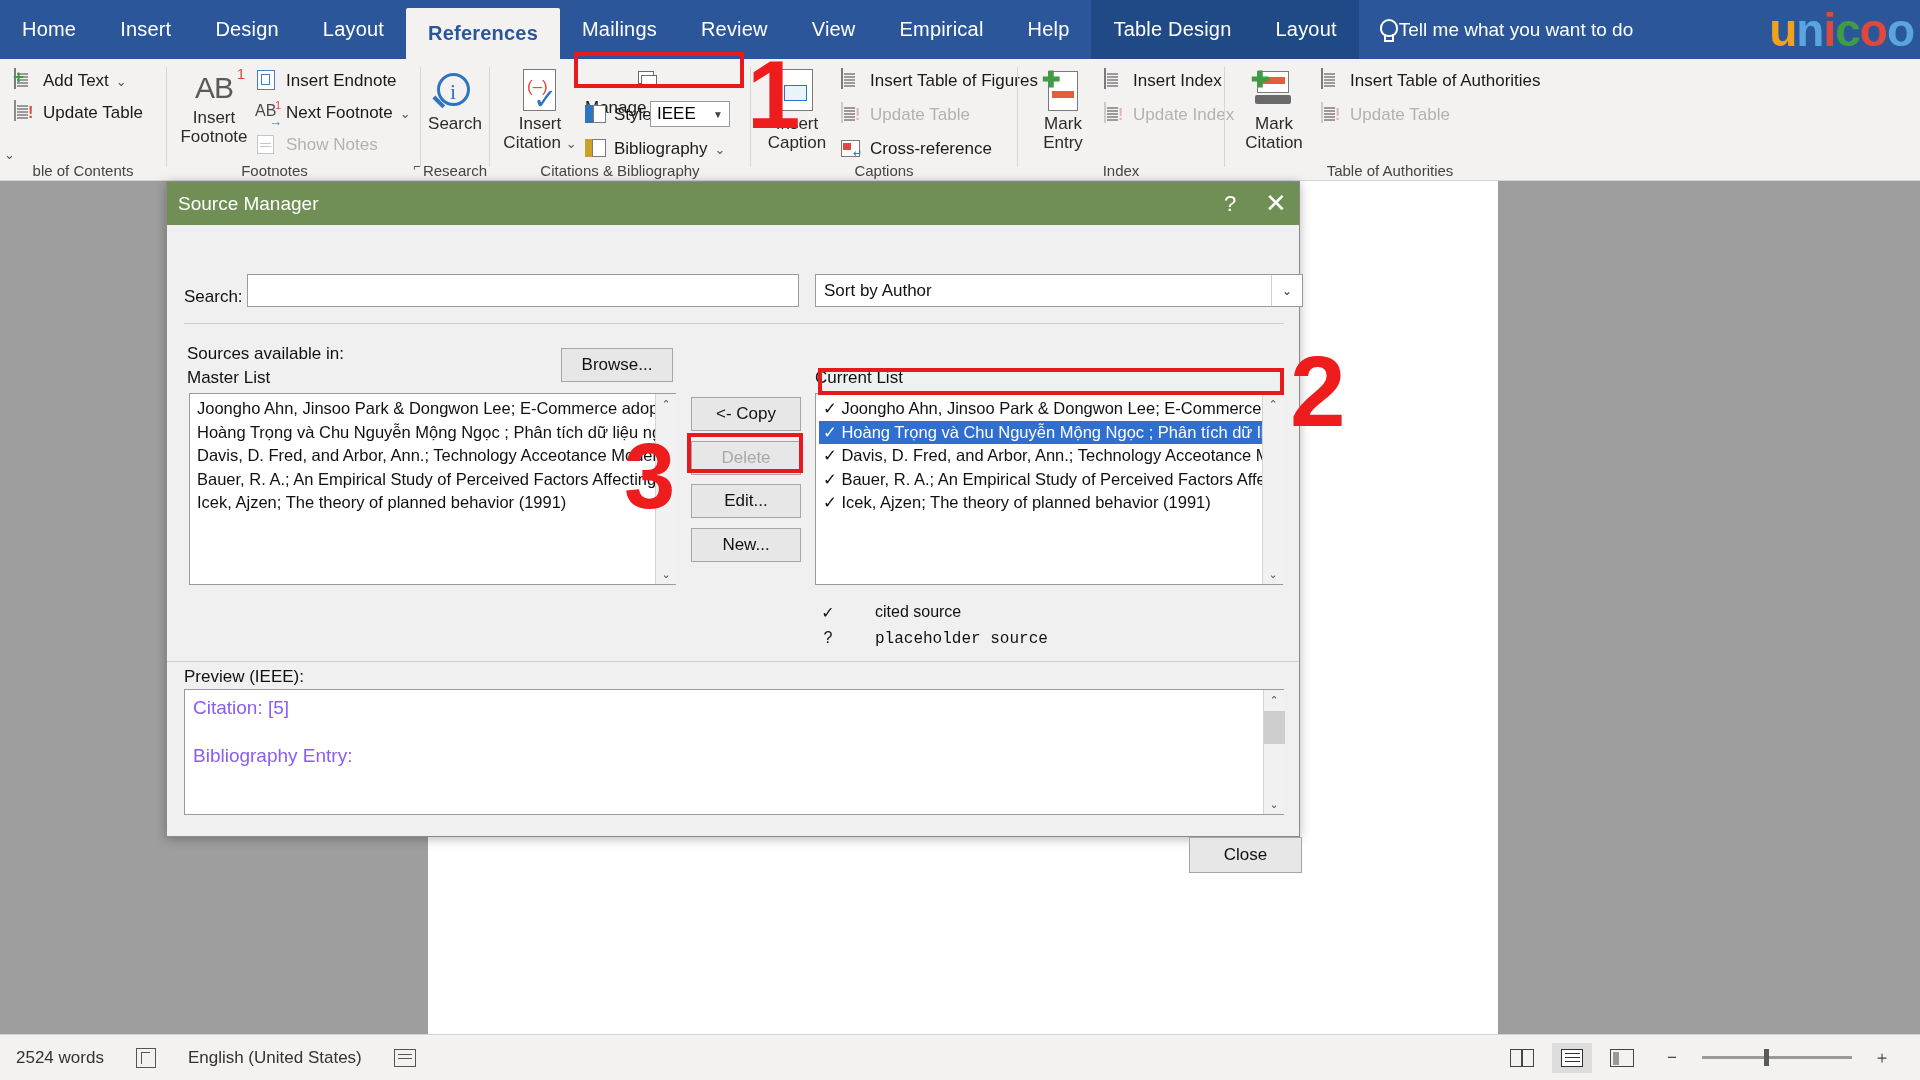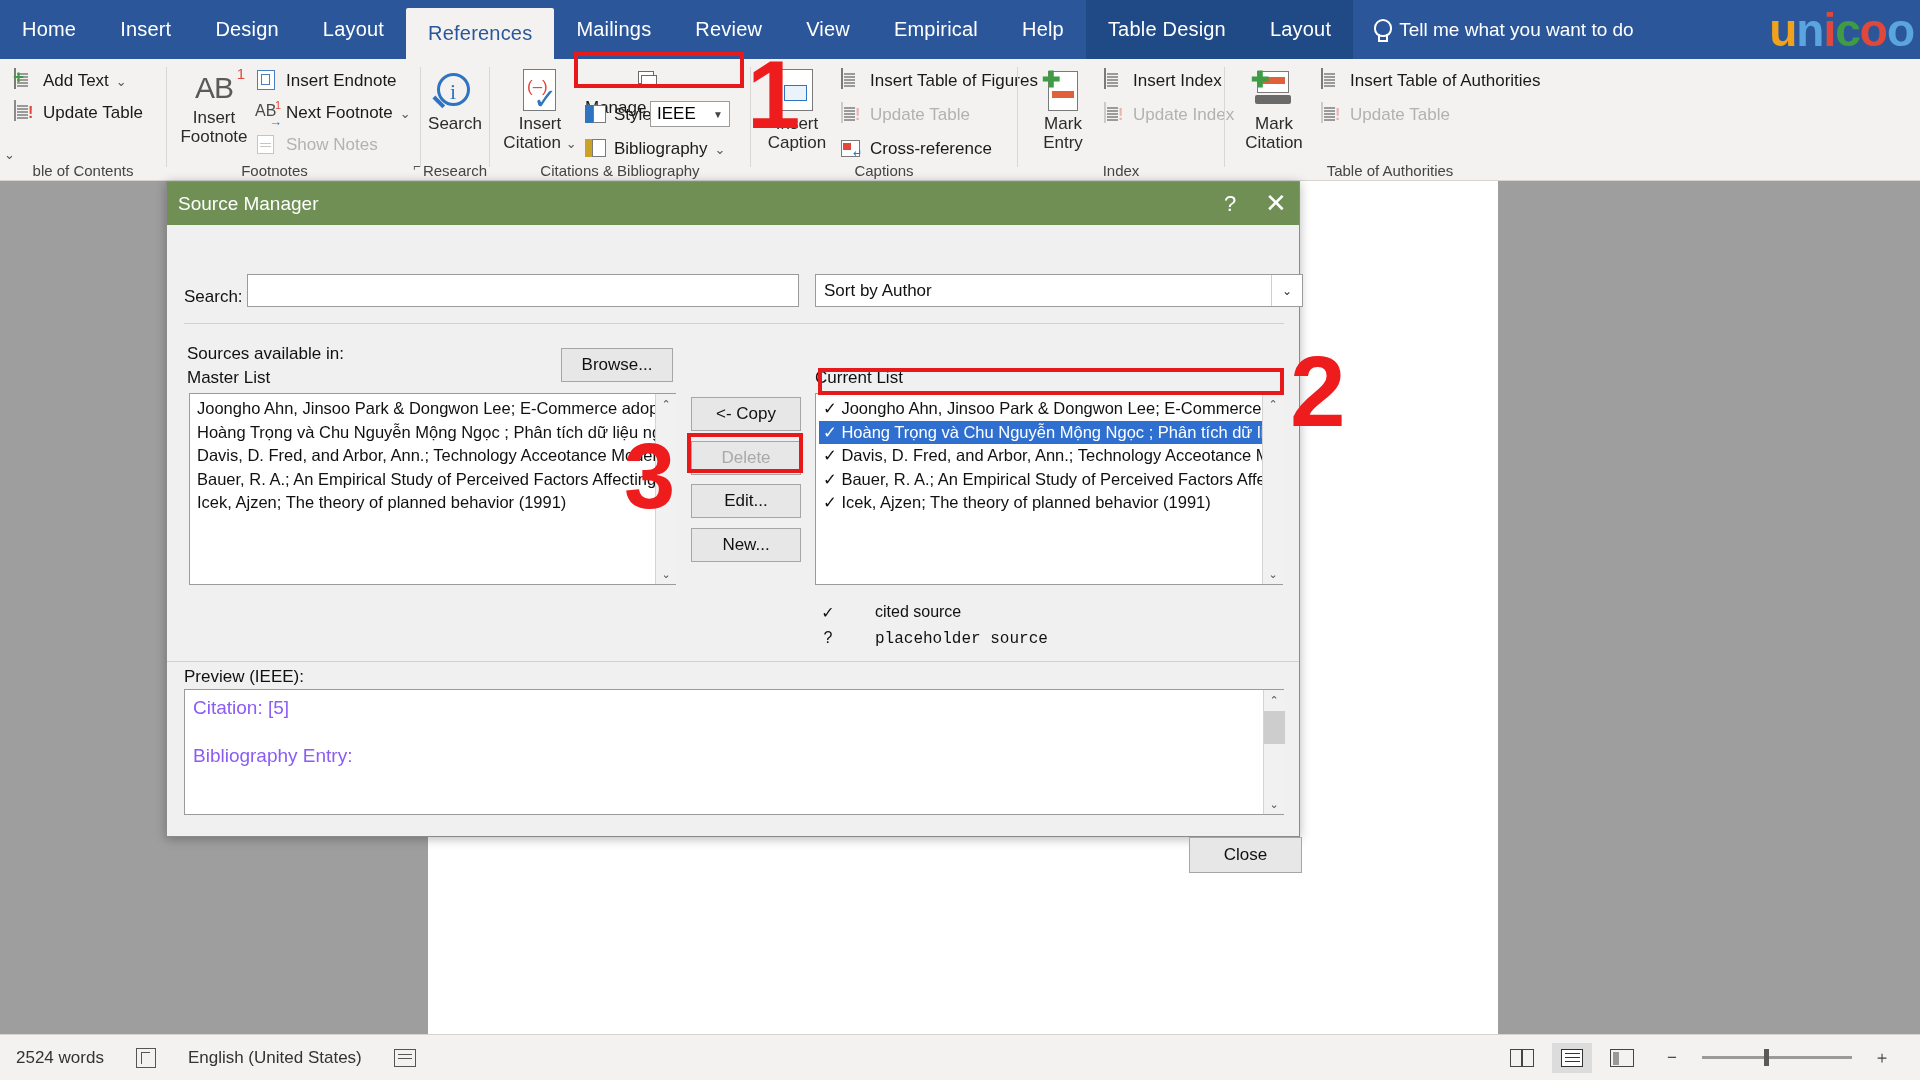--- a/index.html
+++ b/index.html
@@ -14,24 +14,24 @@
   
   .ribbon-tabs{
     position:absolute; left:0; top:0; width:1920px; height:59px;
     background:#2b579a; display:flex; align-items:stretch;
   }
   .tab{
     display:flex; align-items:center; justify-content:center;
     padding:0 22px; color:#ffffff; font-size:20px; letter-spacing:.2px;
     cursor:default; white-space:nowrap;
   }
-  .tab.active{ background:#f3f2f1; color:#2b579a; margin-top:8px; border-radius:2px 2px 0 0;}
+  .tab.active{ background:#f3f2f1; color:#2b579a; margin-top:8px; border-radius:2px 2px 0 0;font-weight:bold;}
   .tab.ctx{ background:#204a86; }
   .tellme{
-    display:flex; align-items:center; gap:10px; padding:0 20px;
+    display:flex; align-items:center; gap:4px; padding:0 20px;
     color:#ffffff; font-size:19px; white-space:nowrap;
   }
   .bulb{ width:16px;height:22px;position:relative;display:inline-block;}
   .bulb:before{content:"";position:absolute;left:1px;top:0;width:14px;height:14px;border:2px solid #fff;border-radius:50% 50% 45% 45%;}
   .bulb:after{content:"";position:absolute;left:5px;top:15px;width:6px;height:6px;border-left:2px solid #fff;border-right:2px solid #fff;border-bottom:2px solid #fff;}
   .brand{
     position:absolute; right:0; top:0; height:59px; display:flex;align-items:center;
     font-size:46px; font-weight:bold; letter-spacing:-1px;
     padding-right:6px;
   }

